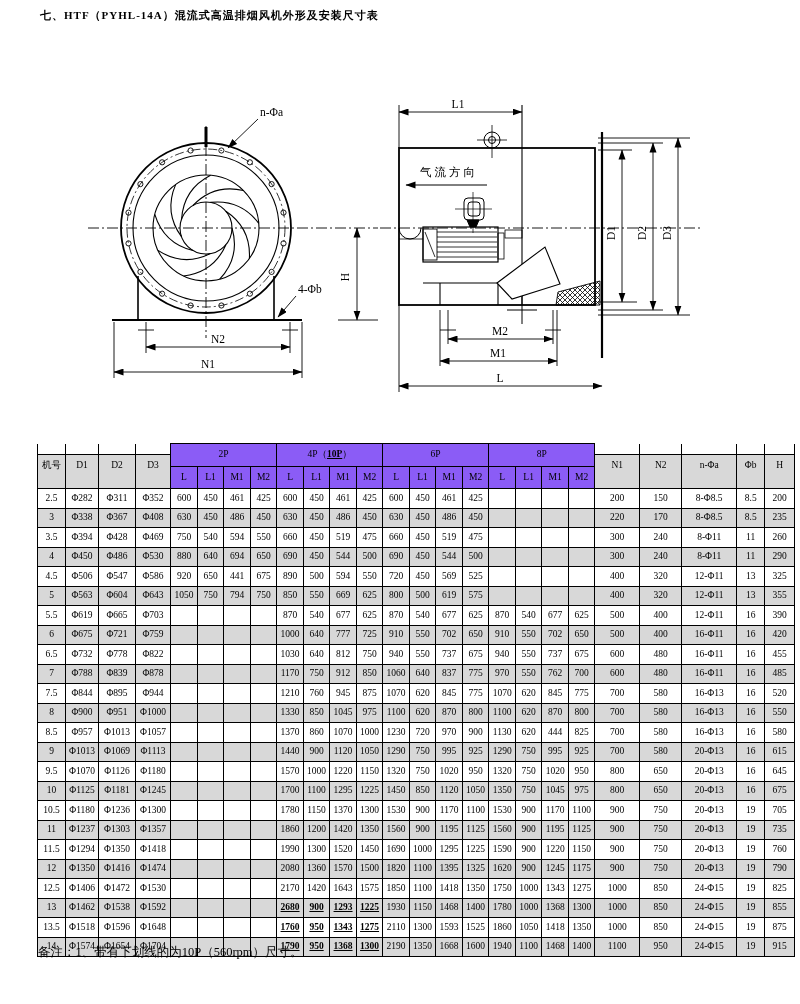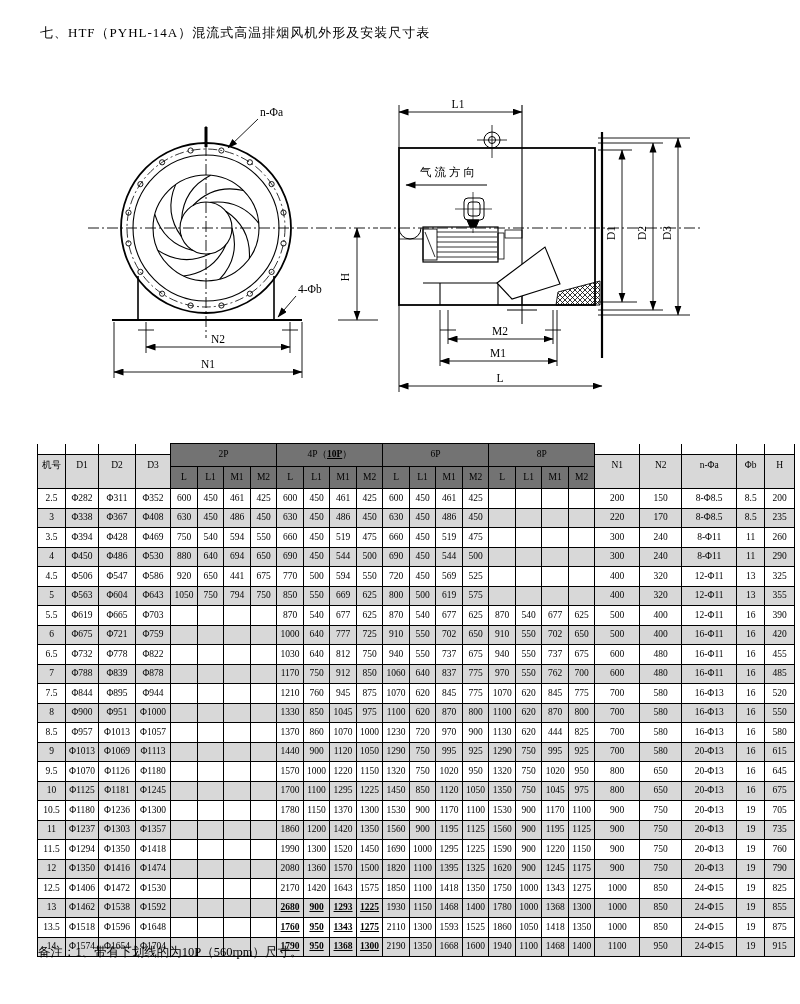--- a/index.html
+++ b/index.html
@@ -1,30 +1,30 @@
 <!DOCTYPE html>
 <html><head>
 <meta charset="utf-8">
 <style>
   html,body{margin:0;padding:0;background:#fff;}
   #page{position:relative;width:800px;height:1004px;background:#fff;overflow:hidden;
         font-family:"Liberation Serif","DejaVu Serif",serif;color:#000;}
-  #title{position:absolute;left:40px;top:24px;font-size:13px;font-weight:normal;letter-spacing:1px;}
+  #title{position:absolute;left:40px;top:8px;font-size:11px;font-weight:bold;letter-spacing:1px;}
   #drawing{position:absolute;left:0;top:60px;}
   svg text{font-family:"Liberation Serif","DejaVu Serif",serif;fill:#000;}
   .dimtxt{font-size:11.5px;}
   .cntxt{font-size:11.5px;letter-spacing:3px;}
 
   
   #tblwrap{position:absolute;left:37px;top:443px;}
   table{border-collapse:collapse;table-layout:fixed;width:757px;
         font-size:9.5px;line-height:1;}
   th,td{border:1px solid #000;text-align:center;padding:0;overflow:hidden;white-space:nowrap;}
   td{height:18.5px;}
-  thead th{background:#737373;font-weight:normal;}
+  thead th{background:#8b5cf6;font-weight:normal;}
   thead tr.gprow th.gp{border-top:1.6px solid #000;height:22px;}
   thead tr.subrow th{height:21px;}
   th.sp{position:relative;border-top:none;
         background:linear-gradient(#ffffff 0 10px,#d8d8d8 10px);}
   th.sp::before{content:"";position:absolute;left:-1px;right:-1px;top:10px;border-top:1px solid #000;}
   table{border-left:1.6px solid #000;border-right:1.6px solid #000;border-bottom:1.6px solid #000;}
   thead{border-bottom:1.6px solid #000;}
   tbody tr:nth-child(even) td{background:#d8d8d8;}
   tbody tr.tt td{border-top:1.6px solid #000;}
   .thr{border-right:1.6px solid #000 !important;}
@@ -395,21 +395,21 @@
           </tr>
           <tr class="tt">
             <td>4.5</td>
             <td>Φ506</td>
             <td>Φ547</td>
             <td>Φ586</td>
             <td>920</td>
             <td class="thr">650</td>
             <td>441</td>
             <td>675</td>
-            <td>770</td>
+            <td>890</td>
             <td>500</td>
             <td>594</td>
             <td>550</td>
             <td>720</td>
             <td>450</td>
             <td>569</td>
             <td>525</td>
             <td></td>
             <td></td>
             <td></td>

